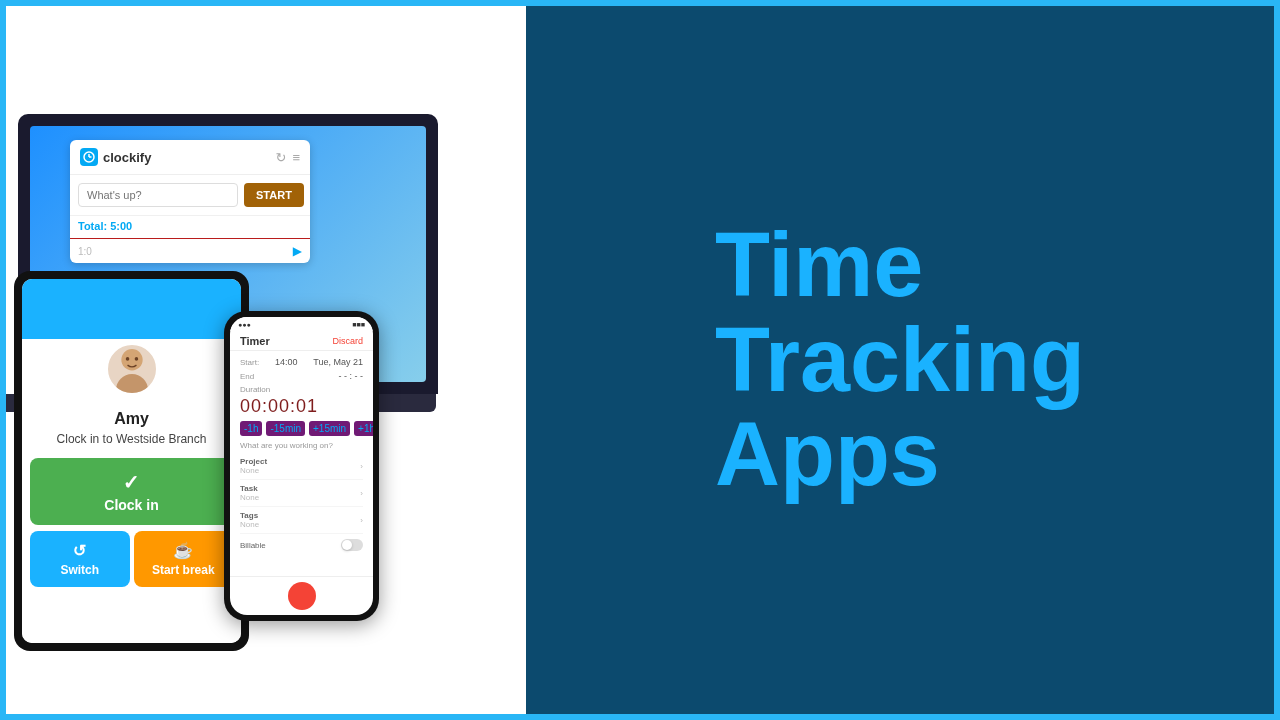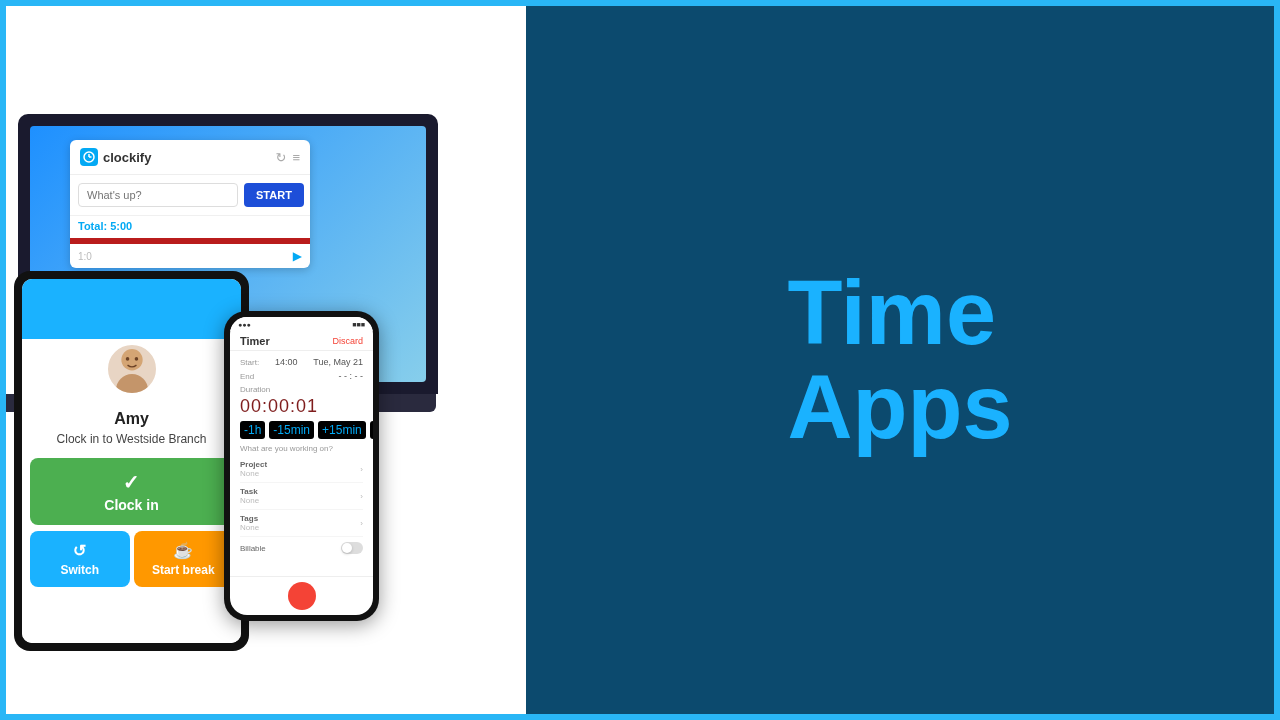--- a/index.html
+++ b/index.html
@@ -141,21 +141,21 @@
       flex: 1;
       border: 1px solid #ddd;
       border-radius: 4px;
       padding: 5px 8px;
       font-size: 11px;
       color: #bbb;
       outline: none;
     }
 
     .start-btn {
-      background: #1d4ed8;
+      background: #a16207;
       color: white;
       border: none;
       border-radius: 4px;
       padding: 5px 12px;
       font-size: 11px;
       font-weight: bold;
       cursor: pointer;
     }
 
     .widget-total {
@@ -167,21 +167,21 @@
 
     .widget-total span {
       color: #03a9f4;
       font-weight: bold;
     }
 
     .widget-row {
       padding: 5px 8px;
       font-size: 10px;
       color: #aaa;
-      border-top: 6px solid #b91c1c;
+      border-top: 1px solid #b91c1c;
       display: flex;
       justify-content: space-between;
       align-items: center;
     }
 
     
     .tablet {
       position: absolute;
       top: 265px;
       left: 8px;
@@ -402,23 +402,23 @@
       letter-spacing: 1px;
     }
 
     .quick-times {
       display: flex;
       gap: 4px;
       margin: 4px 0;
     }
 
     .quick-time {
-      font-size: 12px;
+      font-size: 10px;
       color: #03a9f4;
-      background: #000000;
+      background: #701a75;
       padding: 2px 4px;
       border-radius: 3px;
     }
 
     .working-on {
       font-size: 8px;
       color: #999;
       margin: 5px 0 3px;
     }
 
@@ -638,17 +638,18 @@
           <button class="record-btn"></button>
         </div>
       </div>
     </div>
 
   </div>
 
   <div class="right-section">
     <div class="headline">
       <div>Time</div>
+      <div>Tracking</div>
       <div>Apps</div>
     </div>
   </div>
 
 </div>
 
 </body></html>

